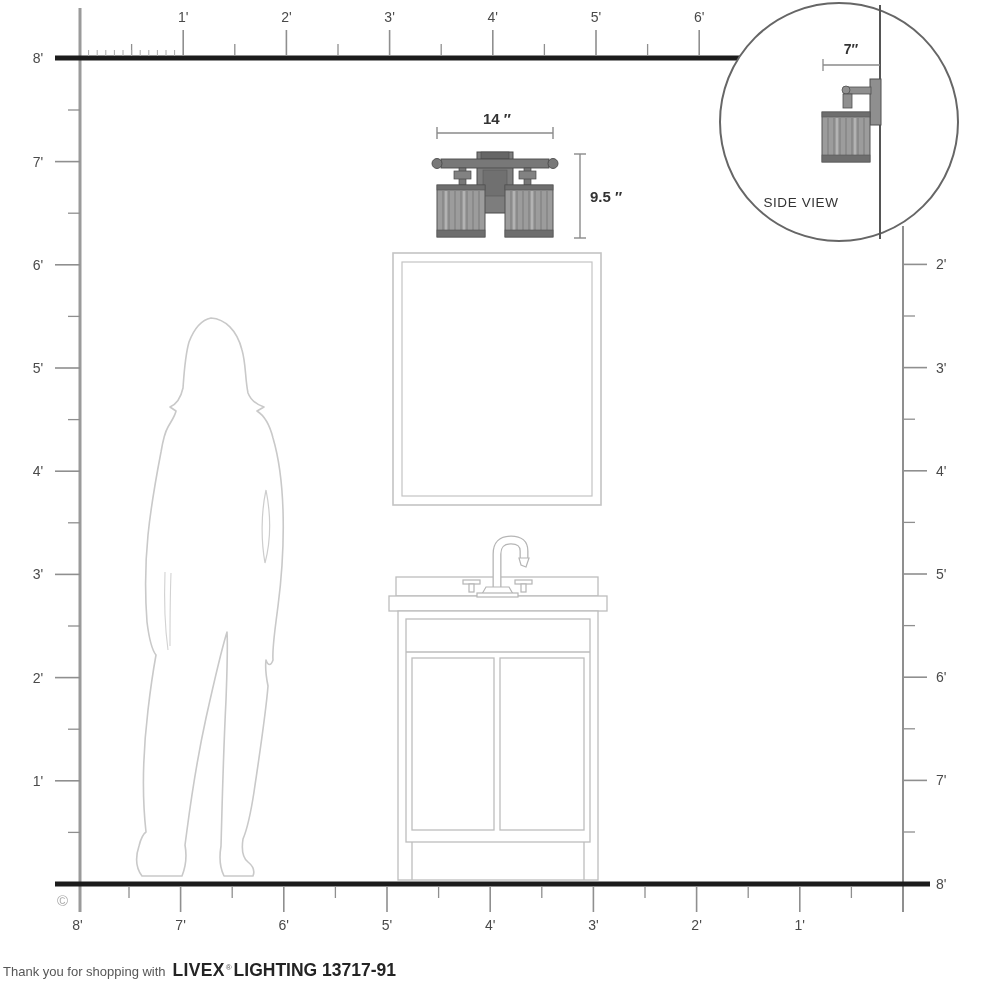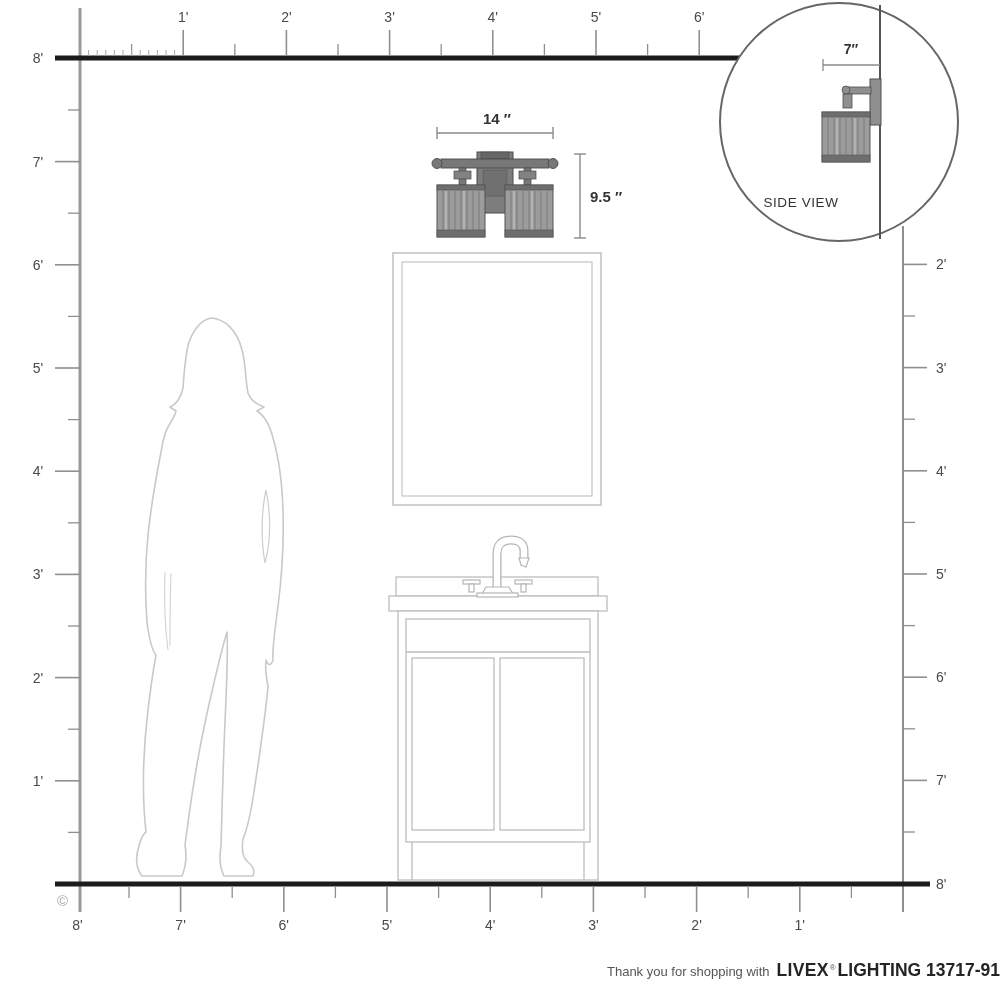--- a/index.html
+++ b/index.html
@@ -4,21 +4,21 @@
 <style>
   html,body{margin:0;padding:0;background:#fff;}
   .stage{position:relative;width:1000px;height:1000px;background:#fff;overflow:hidden;
          font-family:"Liberation Sans","DejaVu Sans",sans-serif;}
   svg text{font-family:"Liberation Sans","DejaVu Sans",sans-serif;}
   .ruler-label{font-size:14px;fill:#4a4a4a;}
   .dim-label{font-size:15px;font-weight:600;fill:#333;}
   .inset-dim-label{font-size:14px;font-weight:600;fill:#333;}
   .sideview-label{font-size:13.5px;fill:#333;letter-spacing:.6px;}
   .copyright{font-size:15px;fill:#a9a9a9;}
-  .footer{position:absolute;left:12px;right:0;top:960px;text-align:right;white-space:nowrap;}
+  .footer{position:absolute;left:3px;right:0;top:960px;text-align:left;white-space:nowrap;}
   .f-pre{font-size:13px;color:#565656;margin-right:7px;}
   .f-brand{font-size:17.5px;font-weight:bold;color:#242424;letter-spacing:.3px;}
   .f-reg{font-size:8px;color:#565656;vertical-align:super;margin:0 2px 0 1px;}
   .f-model{font-size:17.5px;font-weight:bold;color:#242424;}
 </style>
 </head>
 <body>
 
 <div class="stage">
 

